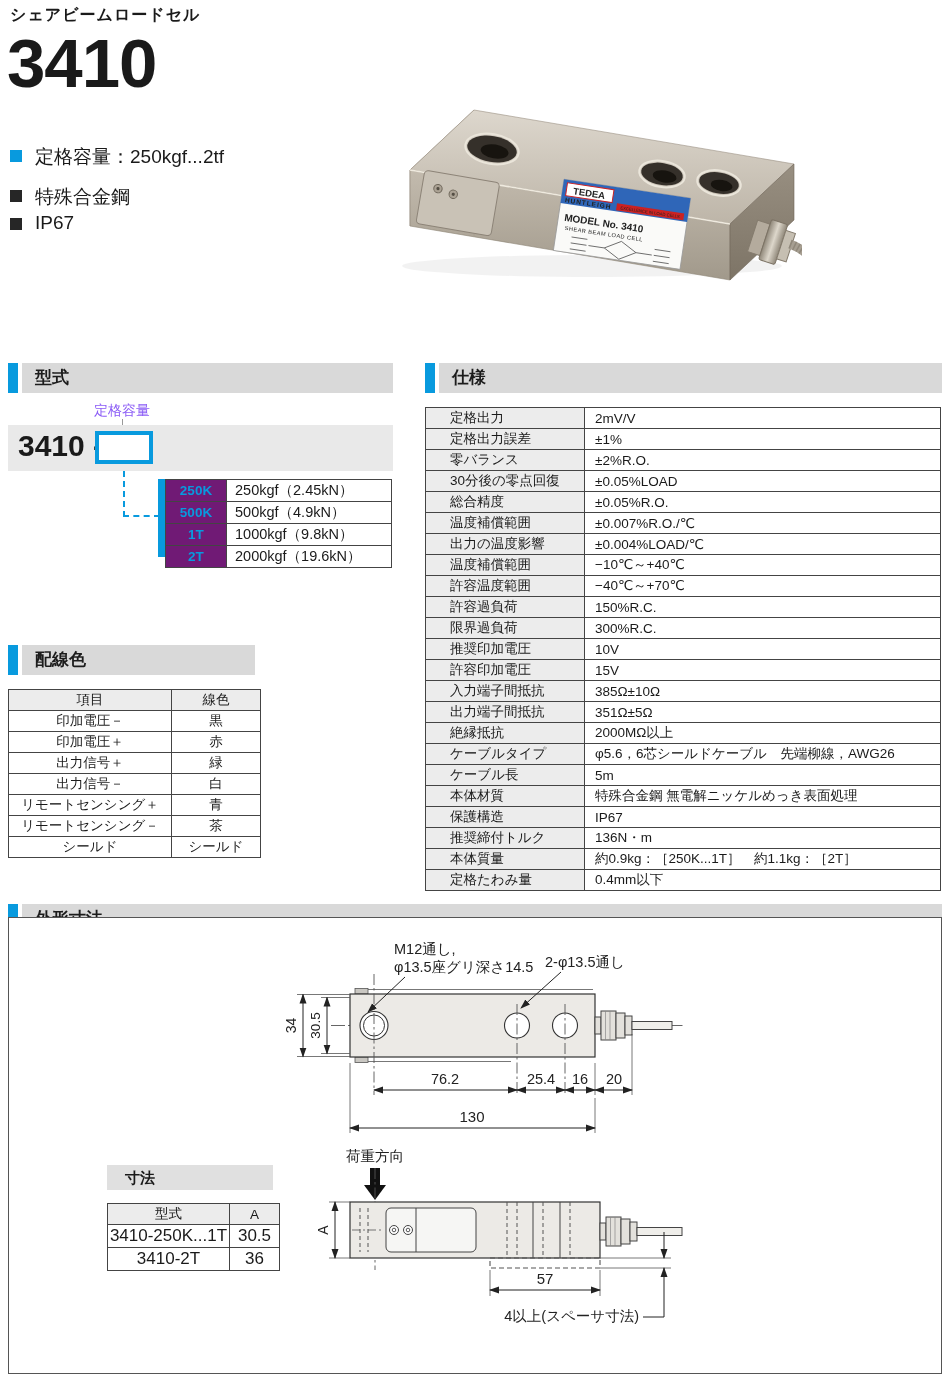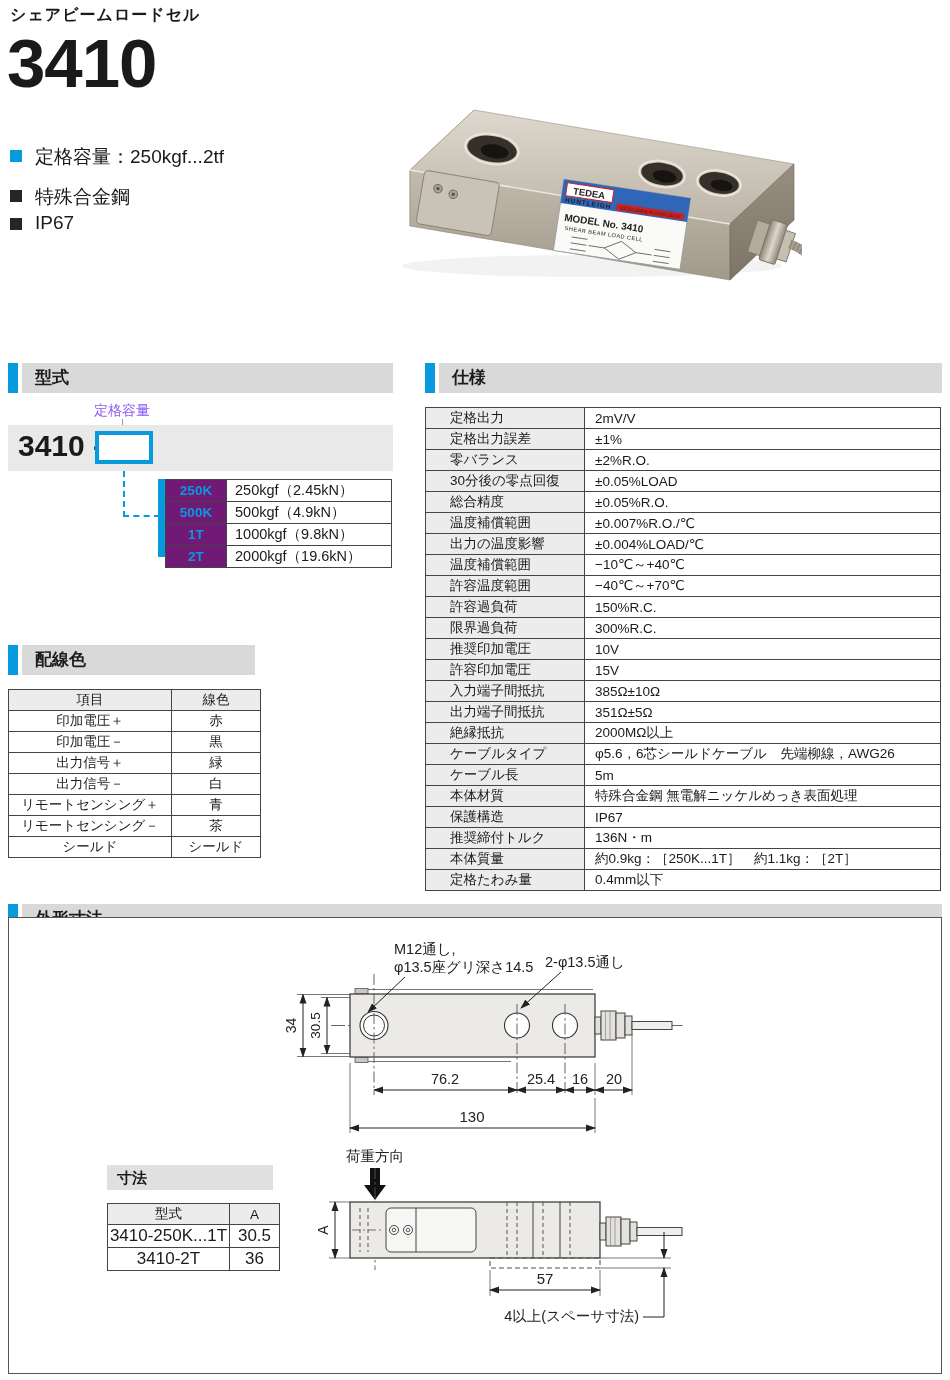--- a/index.html
+++ b/index.html
@@ -45,21 +45,21 @@
   .spec-table td.v{padding-left:10px;margin-top:28px;}
 
   .wire-table{left:8px;top:689px;width:247px;text-align:center;}
   .wire-table th{height:17.5px;background:#ececec;font-size:13.5px;}
   .wire-table td{height:17.5px;font-size:13.5px;}
   .wire-table .c1{width:160px;} .wire-table .c2{width:86px;}
 
   
   .draw-box{left:8px;top:917px;width:932px;height:455px;border:1px solid #555;background:#fff;}
   .size-band{left:107px;top:1165px;width:166px;height:25px;background:#e0e0e0;}
-  .size-band span{display:block;padding-left:10px;line-height:25px;font-weight:bold;font-size:15px;}
+  .size-band span{display:block;padding-left:18px;line-height:25px;font-weight:bold;font-size:15px;}
   .size-table{left:107px;top:1203px;width:167px;}
   .size-table th{height:17px;background:#ececec;font-size:13.5px;}
   .size-table td{height:16.5px;font-size:17px;text-align:center;}
   .size-table .c1{width:119px;} .size-table .c2{width:47px;}
 
   svg text{font-family:"Liberation Sans","DejaVu Sans",sans-serif;fill:#222;}
 </style>
 </head>
 <body>
 
@@ -311,26 +311,26 @@
         <span>配線色</span>
       </div>
   </div>
   <table class="abs wire-table">
     <tbody>
         <tr>
       <th class="c1">項目</th>
       <th class="c2">線色</th>
     </tr>
     <tr>
+          <td>印加電圧－</td>
+          <td>黒</td>
+        </tr>
+    <tr>
           <td>印加電圧＋</td>
           <td>赤</td>
-        </tr>
-    <tr>
-          <td>印加電圧－</td>
-          <td>黒</td>
         </tr>
     <tr>
           <td>出力信号＋</td>
           <td>緑</td>
         </tr>
     <tr>
           <td>出力信号－</td>
           <td>白</td>
         </tr>
     <tr>

